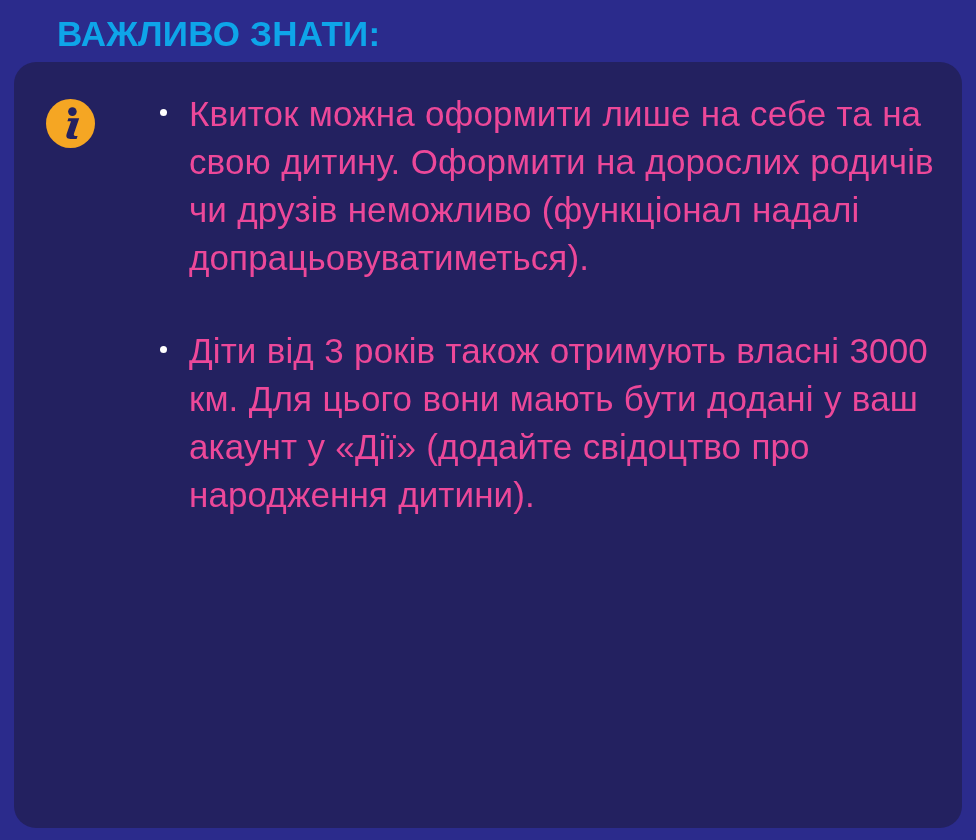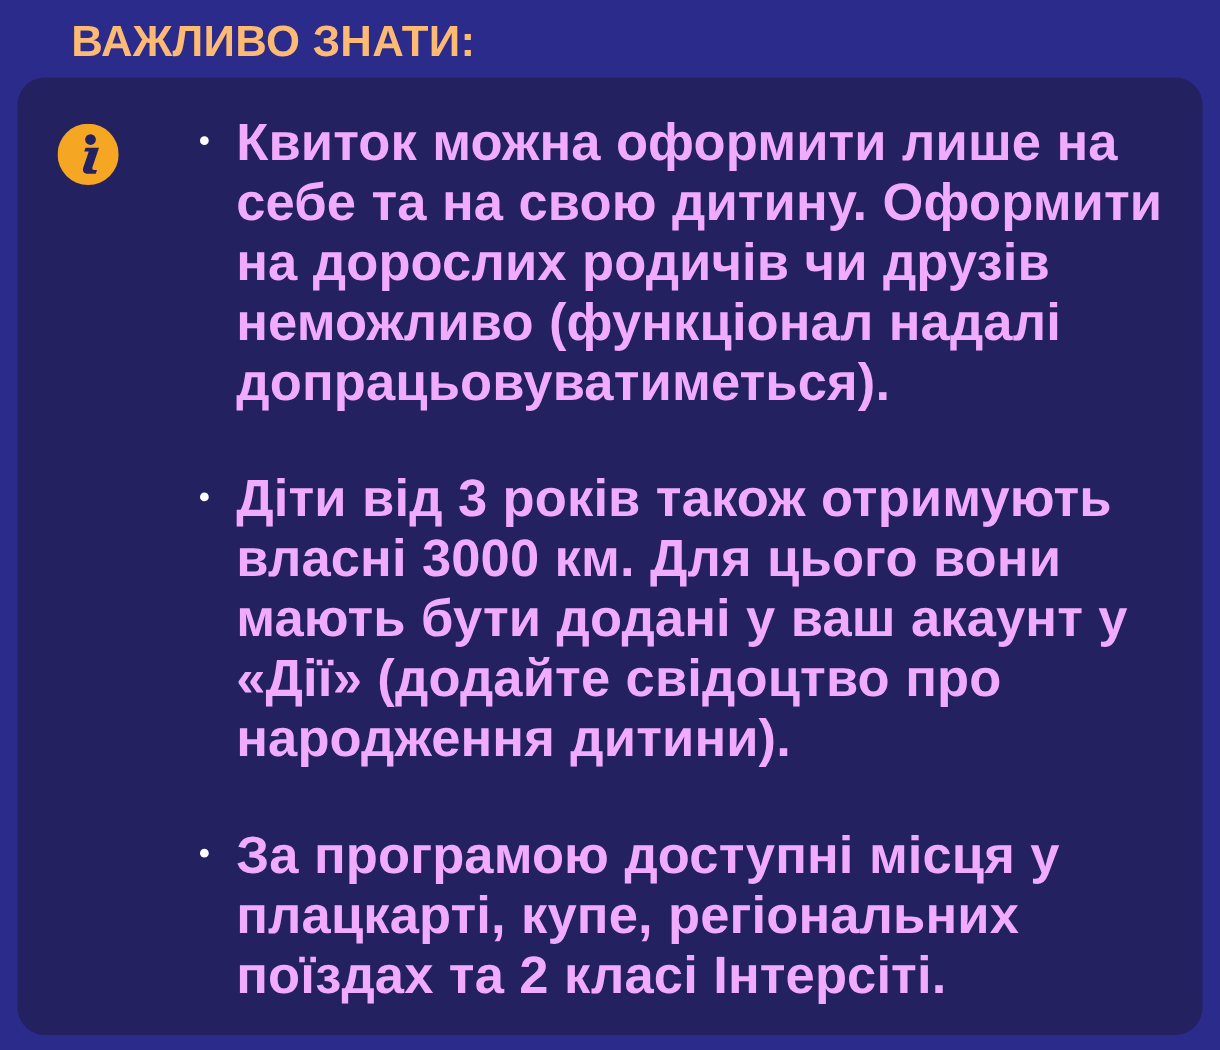--- a/index.html
+++ b/index.html
@@ -27,21 +27,21 @@
   
   .page-title {
     position: absolute;
     left: 57px;
     top: 14px;
     margin: 0;
     font-size: 35px;
     line-height: 40px;
     font-weight: 700;
     letter-spacing: 0.2px;
-    color: #fdba74;
+    color: #0ea5e9;
     white-space: nowrap;
   }
 
   
   .info-card {
     position: absolute;
     left: 14px;
     top: 62px;
     width: 948px;
     height: 766px;
@@ -97,24 +97,24 @@
     top: 19px;
     width: 7px;
     height: 7px;
     border-radius: 50%;
     background: #ffffff;
   }
 
   .bullet-text {
     display: block;
     margin: 0;
-    font-size: 42px;
+    font-size: 35px;
     line-height: 48px;
-    font-weight: 700;
-    color: #f0abfc;
+    font-weight: 400;
+    color: #ec4899;
     letter-spacing: 0.1px;
     word-spacing: 0.5px;
   }
 </style>
 </head>
 <body>
 
 <div class="page">
 
   <h1 class="page-title">ВАЖЛИВО ЗНАТИ:</h1>
@@ -135,23 +135,19 @@
         <li class="bullet-item">
           <span class="bullet-dot"></span>
           <span class="bullet-text">Квиток можна оформити лише на себе та на свою дитину. Оформити на дорослих родичів чи друзів неможливо (функціонал надалі допрацьовуватиметься).</span>
         </li>
 
         <li class="bullet-item">
           <span class="bullet-dot"></span>
           <span class="bullet-text">Діти від 3 років також отримують власні 3000 км. Для цього вони мають бути додані у ваш акаунт у «Дії» (додайте свідоцтво про народження дитини).</span>
         </li>
 
-        <li class="bullet-item">
-          <span class="bullet-dot"></span>
-          <span class="bullet-text">За програмою доступні місця у плацкарті, купе, регіональних поїздах та 2 класі Інтерсіті.</span>
-        </li>
 
       </ul>
 
     </div>
   </section>
 
 </div>
 
 </body></html>

